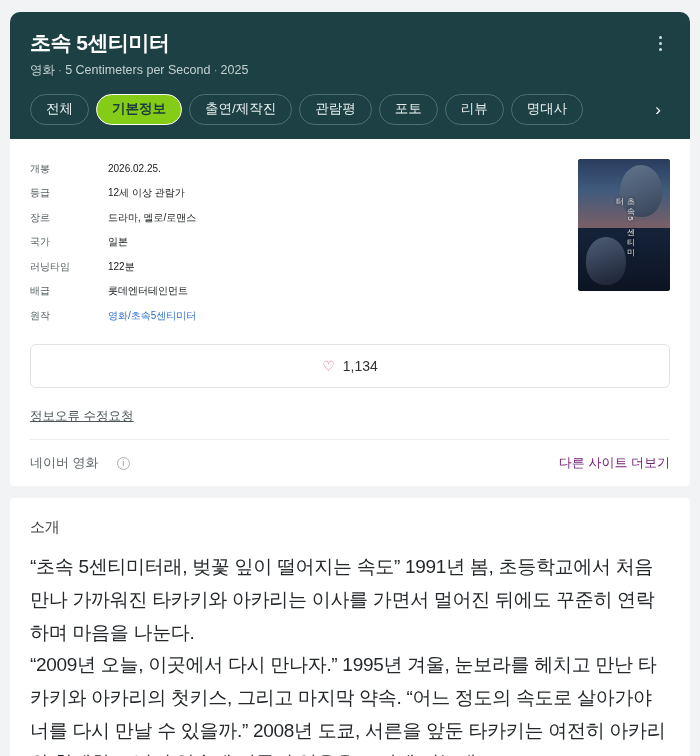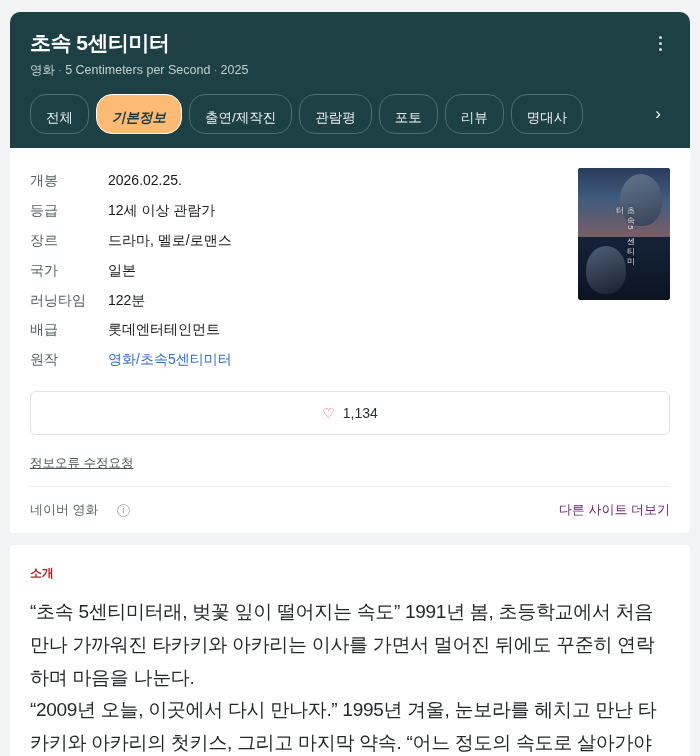--- a/index.html
+++ b/index.html
@@ -82,33 +82,32 @@
     gap: 7px;
     align-items: center;
     flex: 1 1 auto;
     overflow: hidden;
   }
   .tab {
     border: 1px solid #4c6f72;
     color: #e8eeee;
     background: transparent;
     border-radius: 16px;
-    padding: 16px 15px 8px 15px;
+    padding: 7px 15px 8px 15px;
     font-size: 13.5px;
     font-family: "Liberation Sans", sans-serif;
     white-space: nowrap;
     cursor: pointer;
     line-height: 1;
   }
   .tab.active {
-    background: #fdba74;
+    background: #84cc16;
     color: #1b3b3f;
     font-weight: bold;
     border-color: #ffffff;
-    font-style: italic;
   }
   .tab-next {
     flex: 0 0 auto;
     width: 24px;
     height: 24px;
     display: flex;
     align-items: center;
     justify-content: center;
     color: #ffffff;
     font-size: 17px;
@@ -123,21 +122,21 @@
     padding: 18px 20px 14px 20px;
     position: relative;
   }
   .info-body {
     display: flex;
     justify-content: space-between;
     align-items: flex-start;
   }
   table.info-table {
     border-collapse: collapse;
-    font-size: 14px;
+    font-size: 10px;
   }
   table.info-table td {
     padding: 5px 0 6px 0;
     vertical-align: top;
     line-height: 1.35;
   }
   td.label {
     color: #555f60;
     width: 78px;
     padding-right: 10px;
@@ -271,23 +270,23 @@
   }
 
   
   .intro-card {
     margin-top: 12px;
     background: #ffffff;
     border-radius: 4px;
     padding: 20px 20px 22px 20px;
   }
   .intro-title {
-    font-size: 12px;
-    font-weight: bold;
-    color: #b91c1c;
+    font-size: 15px;
+    font-weight: normal;
+    color: #404040;
     letter-spacing: -0.3px;
   }
   .intro-body {
     margin-top: 14px;
     font-size: 19px;
     line-height: 1.72;
     color: #24282a;
     letter-spacing: -0.3px;
     white-space: pre-wrap;
     word-break: break-all;

